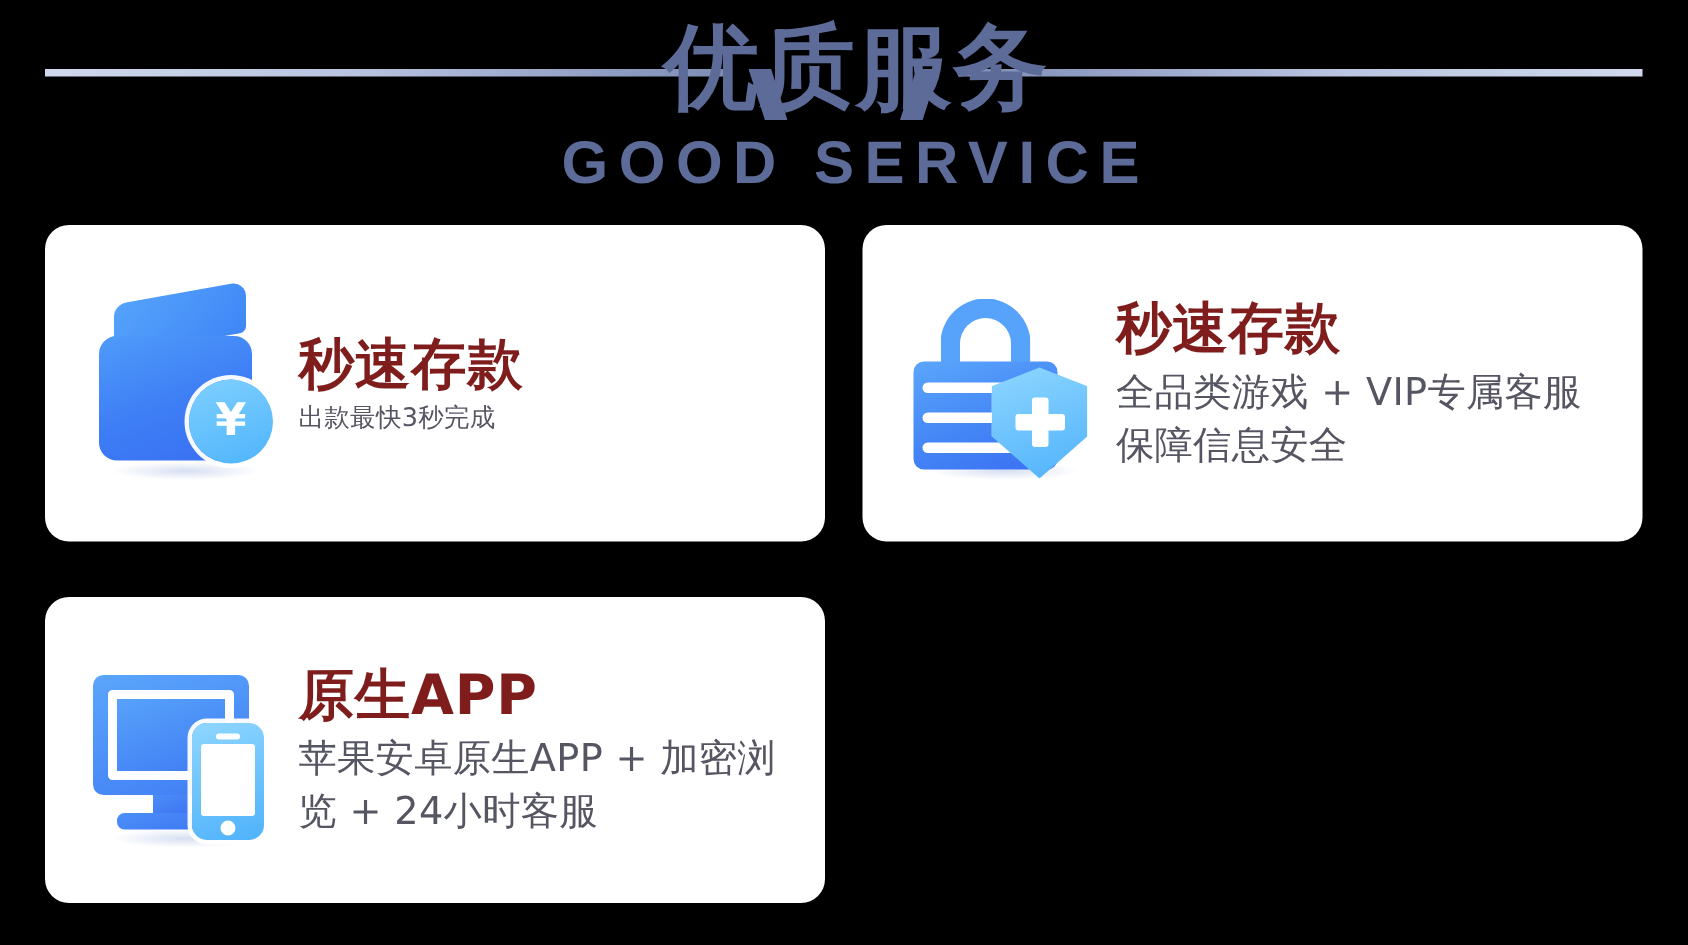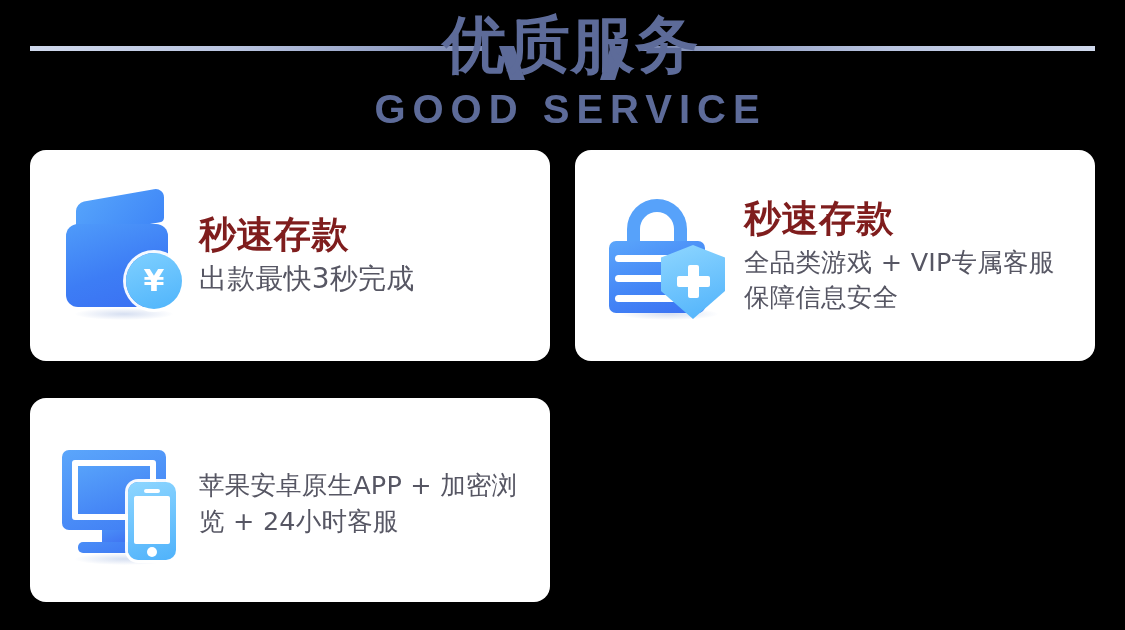--- a/index.html
+++ b/index.html
@@ -73,21 +73,21 @@
   }
   .card-text { flex:1 1 auto; min-width:0; padding-top:2px; }
   .card-title {
     font-size:37px; font-weight:bold; color:#7f1d1d;
     line-height:1.12; letter-spacing:0.5px;
     font-family:"DejaVu Sans","Liberation Sans",sans-serif;
     white-space:nowrap;
   }
   .card-desc {
     margin-top:5px;
-    font-size:28px; color:#565663; line-height:1.38;
+    font-size:17px; color:#565663; line-height:1.38;
     font-family:"DejaVu Sans","Liberation Sans",sans-serif;
     letter-spacing:0.2px;
   }
   .card-desc.two-line { font-size:25.5px; }
 
   
   .ico-shadow {
     position:absolute; left:12%; bottom:-2px; width:78%; height:12px;
     background:radial-gradient(ellipse at center, rgba(120,150,210,.30) 0%, rgba(120,150,210,0) 72%);
     border-radius:50%;
@@ -288,18 +288,19 @@
         <div class="d-screen"></div>
         <div class="d-neck"></div>
         <div class="d-base"></div>
         <div class="d-phone">
           <div class="d-speaker"></div>
           <div class="d-pscreen"></div>
           <div class="d-home"></div>
         </div>
       </div>
       <div class="card-text">
+        <div class="card-title">原生APP</div>
         <div class="card-desc two-line">苹果安卓原生APP + 加密浏览 + 24小时客服</div>
       </div>
     </div>
 
   </div>
 </div>
 
 </body></html>

